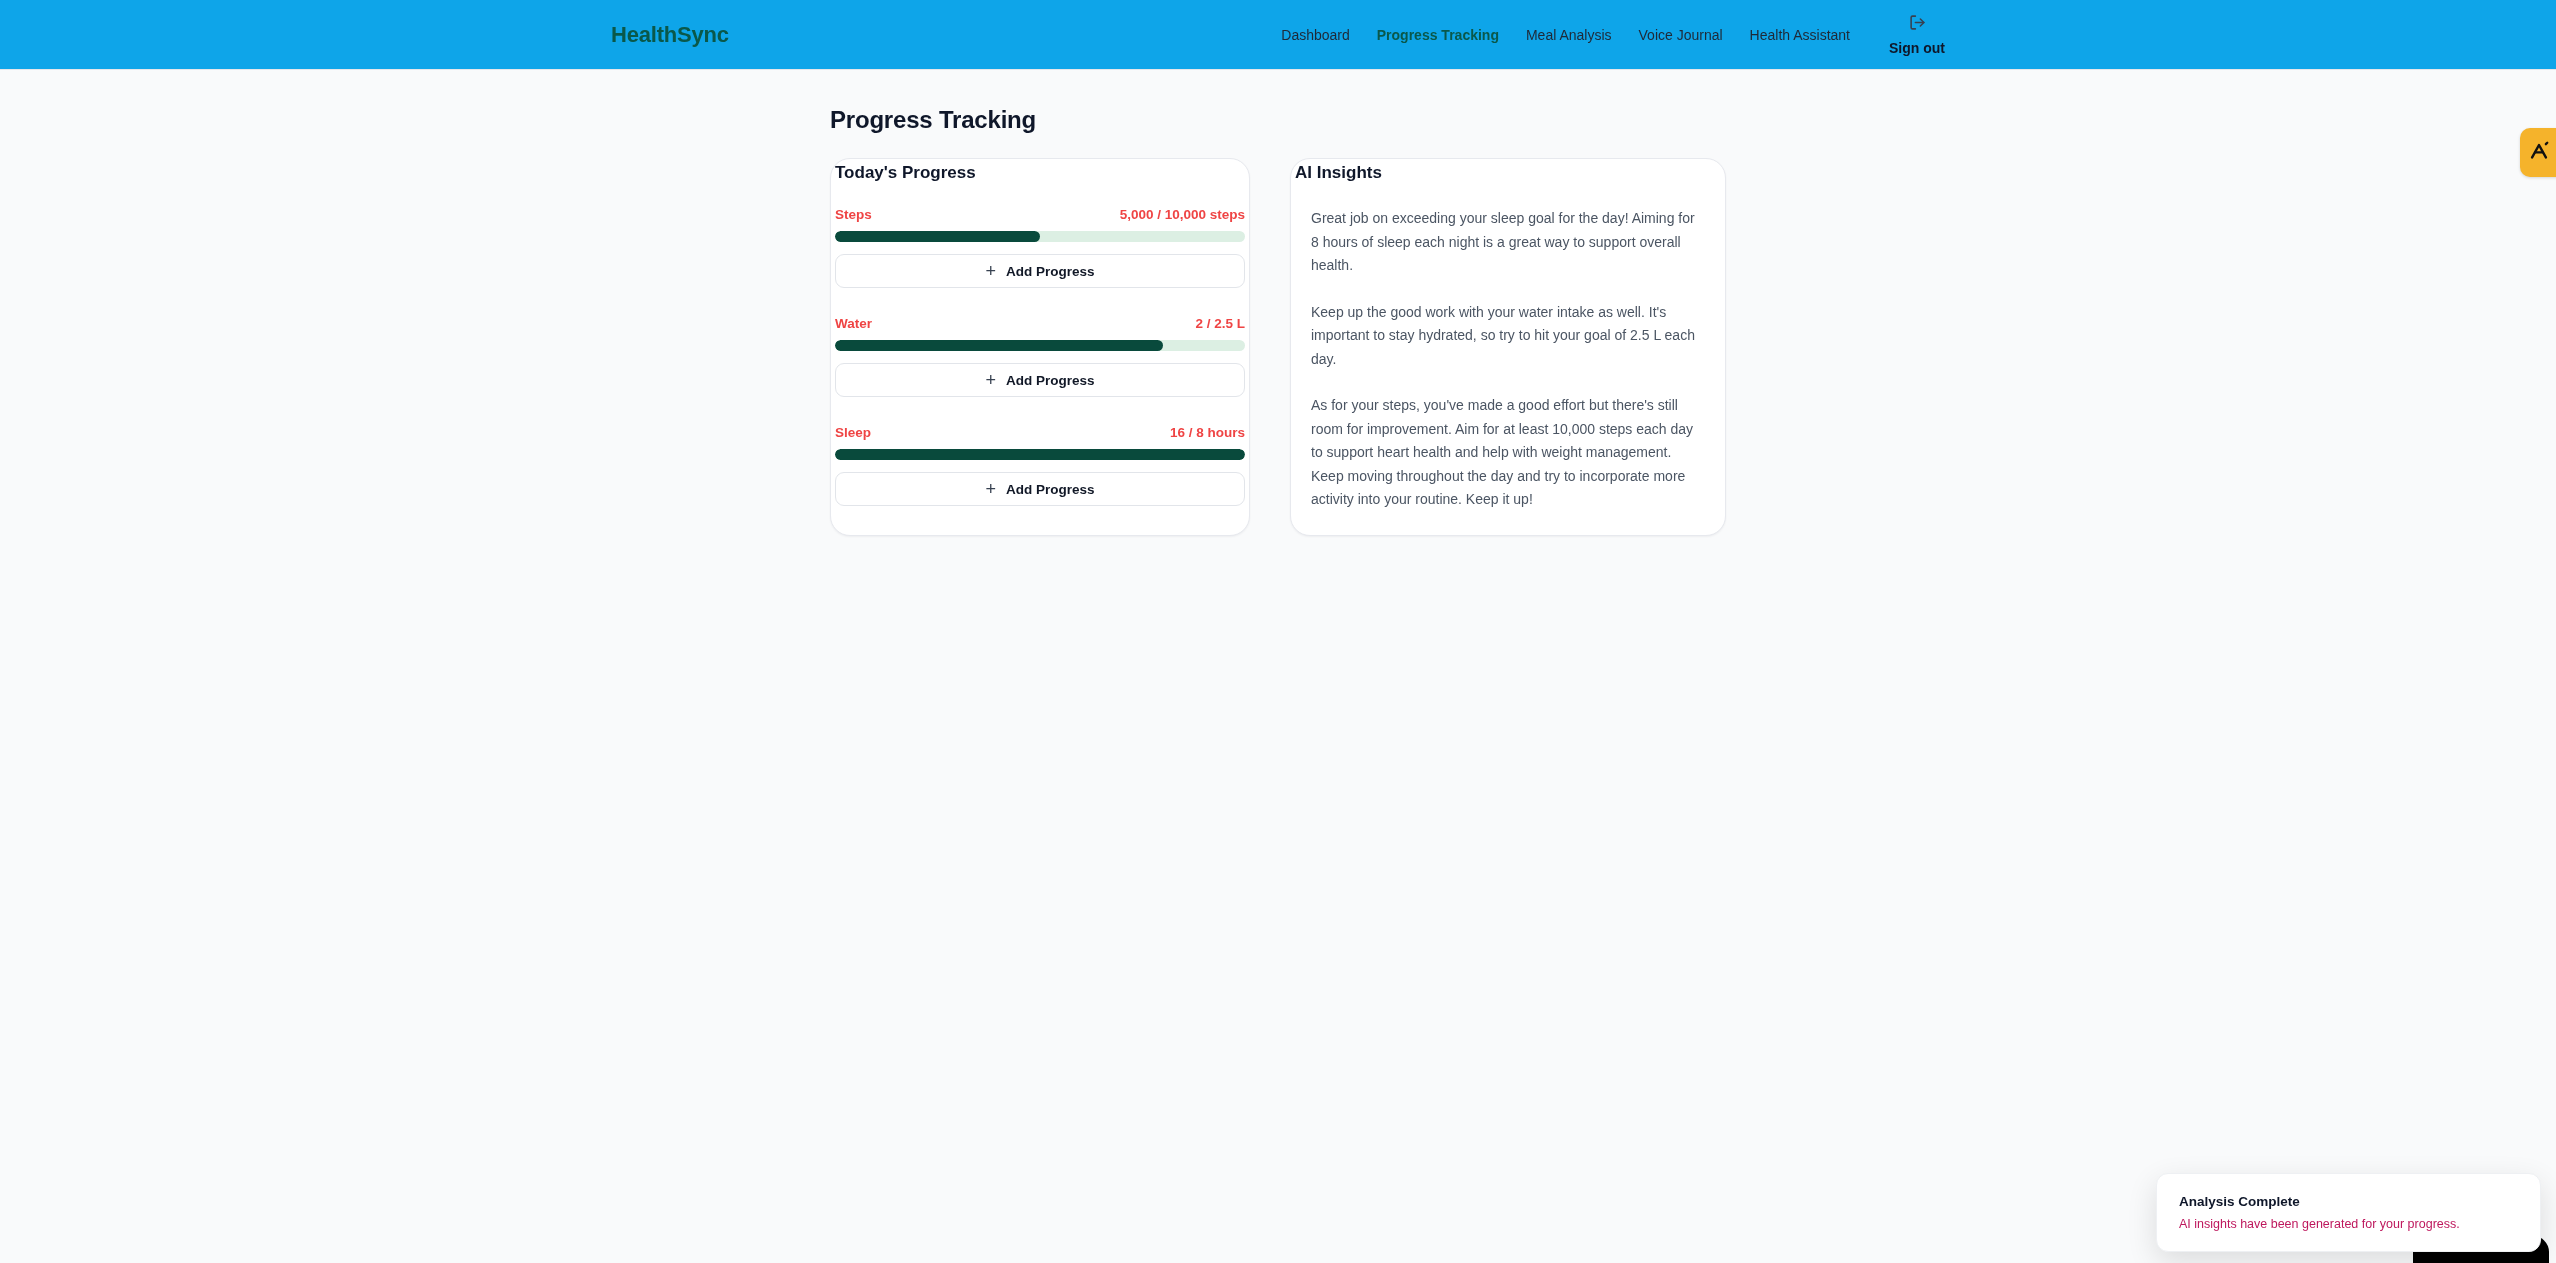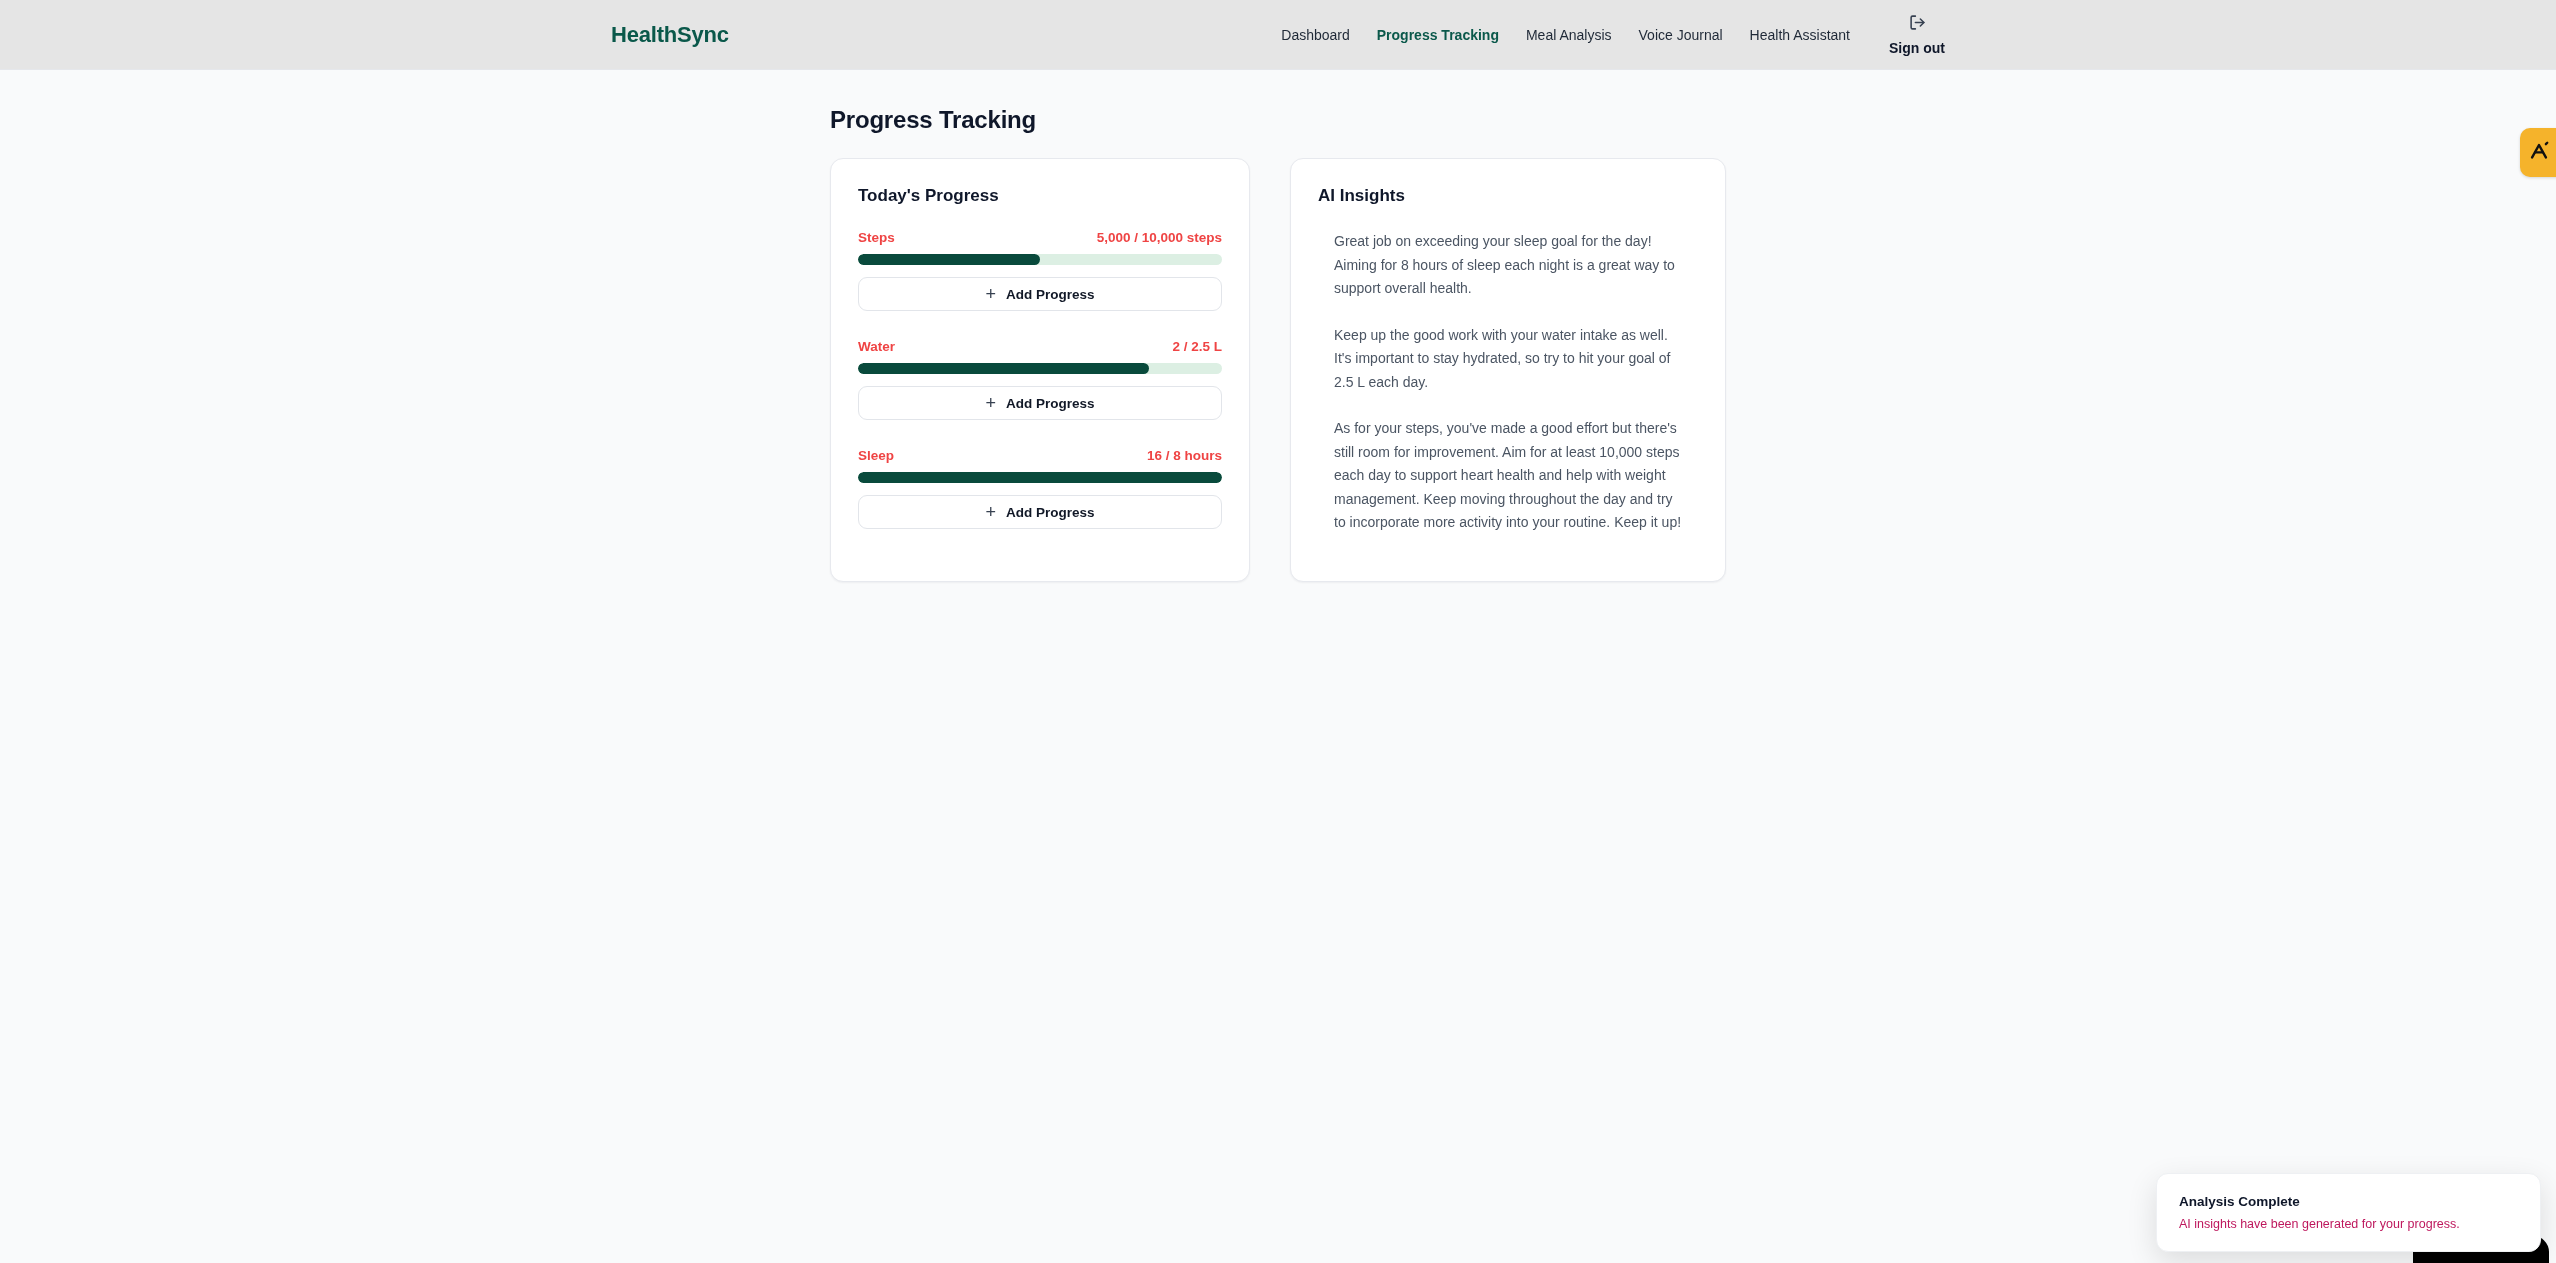--- a/index.html
+++ b/index.html
@@ -11,21 +11,21 @@
   }
   .viewport {
     position:relative;
     width:2556px; height:1263px;
     overflow:hidden;
     background:#f9fafb;
   }
 
   
   .header {
-    height:70px; background:#e5e5e5;
+    height:70px; background:#0ea5e9;
     border-bottom:1px solid #e5e7eb;
     display:flex; align-items:center;
   }
   .header-inner {
     width:1334px; margin:0 auto;
     display:flex; align-items:center; justify-content:space-between;
   }
   .logo {
     font-size:22px; font-weight:700; color:#0a584a; letter-spacing:-0.2px;
     cursor:pointer;
@@ -45,22 +45,22 @@
   .signout svg { display:block; }
 
   
   .main { padding-top:36px; }
   .container { width:896px; margin:0 auto; }
   .page-title { font-size:24px; font-weight:800; color:#0f172a; margin:0 0 24px; letter-spacing:-0.2px; }
 
   .grid { display:grid; grid-template-columns:420px 436px; gap:40px; align-items:stretch; }
 
   .card {
-    background:#ffffff; border:1px solid #e7e9ee; border-radius:13px;
-    padding:27px; box-shadow:0 1px 2px rgba(16,24,40,0.05);
+    background:#ffffff; border:1px solid #e7e9ee; border-radius:20px;
+    padding:4px; box-shadow:0 1px 2px rgba(16,24,40,0.05);
   }
   .card-title { font-size:17px; font-weight:700; color:#0f172a; margin:0 0 24px; }
 
   .metric { margin-bottom:28px; }
   .metric-row {
     display:flex; align-items:center; justify-content:space-between;
     font-size:13.5px; font-weight:600; color:#ef4444; margin-bottom:9px;
   }
   .bar {
     height:11px; border-radius:999px; background:#dcefe3; overflow:hidden;

